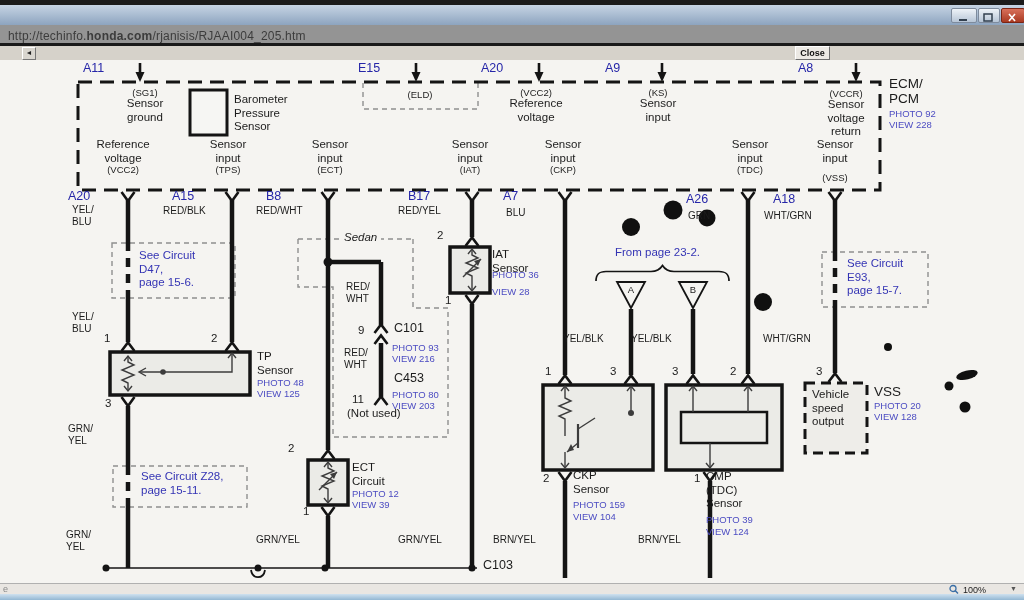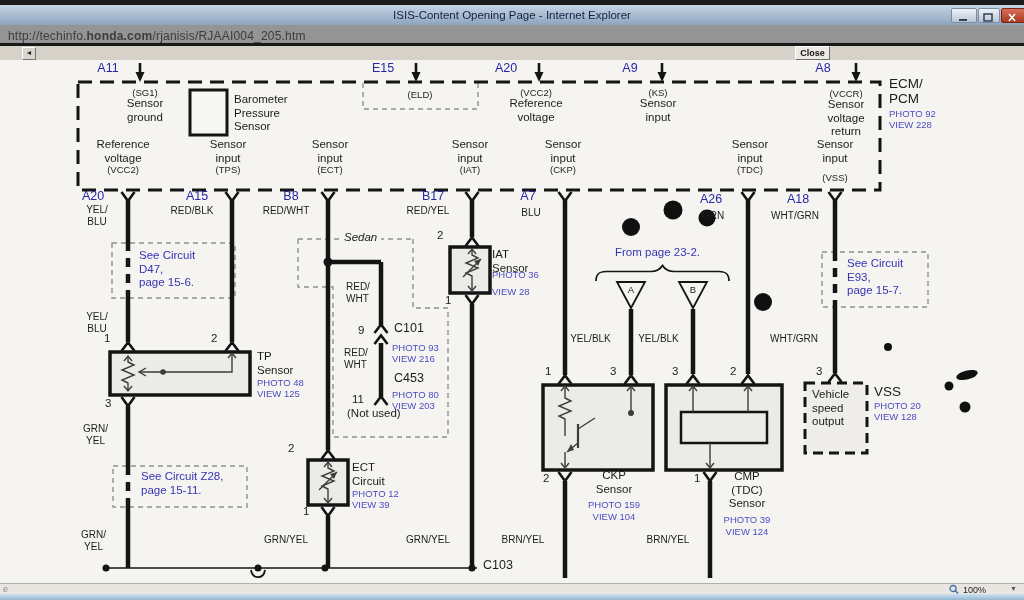--- a/index.html
+++ b/index.html
@@ -1,20 +1,20 @@
 <!DOCTYPE html>
 <html><head>
 <meta charset="utf-8">
 <style>
   html,body{margin:0;padding:0;}
   body{width:1024px;height:600px;position:relative;overflow:hidden;
        background:#f5f4f1;font-family:"Liberation Sans","DejaVu Sans",sans-serif;}
   .t{position:absolute;white-space:pre-line;color:#1c1c1c;z-index:3;}
   .c{text-align:center;}
-  .r{text-align:center;}
+  .r{text-align:left;}
   .f9{font-size:9.5px;line-height:1.2;}
   .f10{font-size:10px;line-height:1.18;}
   .f11{font-size:11.5px;line-height:1.18;}
   .f12{font-size:12.5px;line-height:1.1;}
   .f13{font-size:13.5px;line-height:1.12;}
   .pin{font-size:12.5px;line-height:1;color:#2626a8;}
   .ref{color:#3434b4;}
   .lnk{font-size:9.5px;line-height:1.25;color:#4c4cc2;}
   .num{font-size:11.5px;line-height:1;}
   #diagram-svg{position:absolute;left:0;top:0;z-index:2;}
@@ -367,21 +367,20 @@
 <div class="t lnk" style="left:392px;top:353px">VIEW 216</div>
 <div class="t f12" style="left:394px;top:372px">C453</div>
 <div class="t lnk" style="left:392px;top:389px">PHOTO 80</div>
 <div class="t lnk" style="left:392px;top:400px">VIEW 203</div>
 <div class="t num" style="left:352px;top:394px">11</div>
 <div class="t f11" style="left:347px;top:407px">(Not used)</div>
 <div class="t f12" style="left:483px;top:559px">C103</div>
 
 <div id="top-strip"></div>
 <div id="title-bar">
-  <div id="title-text">ISIS-Content Opening Page - Internet Explorer</div>
   <div class="winbtn" style="left:951px;width:24px">
     <svg width="22" height="11">
         <path d="M7,8 H15" stroke="#33404f" stroke-width="2"></path>
       </svg>
   </div>
   <div class="winbtn" style="left:978px;width:20px">
     <svg width="18" height="11">
         <rect x="5" y="2" width="8" height="7" fill="none" stroke="#33404f" stroke-width="1.5"></rect>
       </svg>
   </div>

